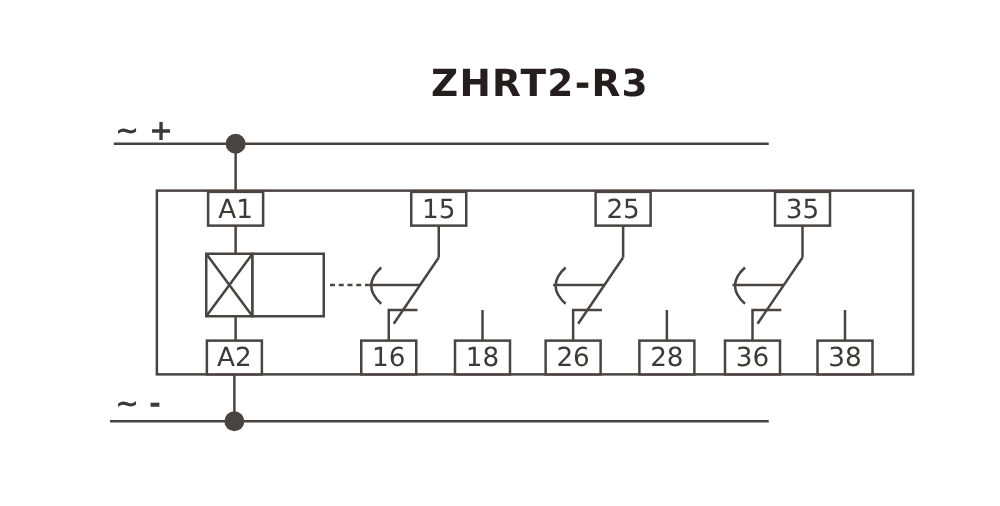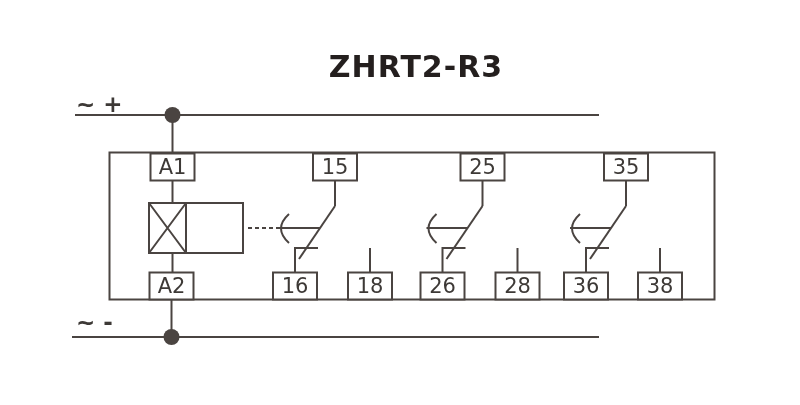--- a/index.html
+++ b/index.html
@@ -12,20 +12,21 @@
   body {
     background: var(--background);
     font-family: "DejaVu Sans", sans-serif;
   }
   .stage {
     position: relative;
     width: 732px;
     height: 405px;
     background: var(--background);
     overflow: hidden;
+    padding-left: 16px;
   }
   svg { display: block; }
   .wire {
     stroke: var(--line);
     stroke-width: 2;
     fill: none;
   }
   .wire-dashed {
     stroke: var(--line);
     stroke-width: 2;

